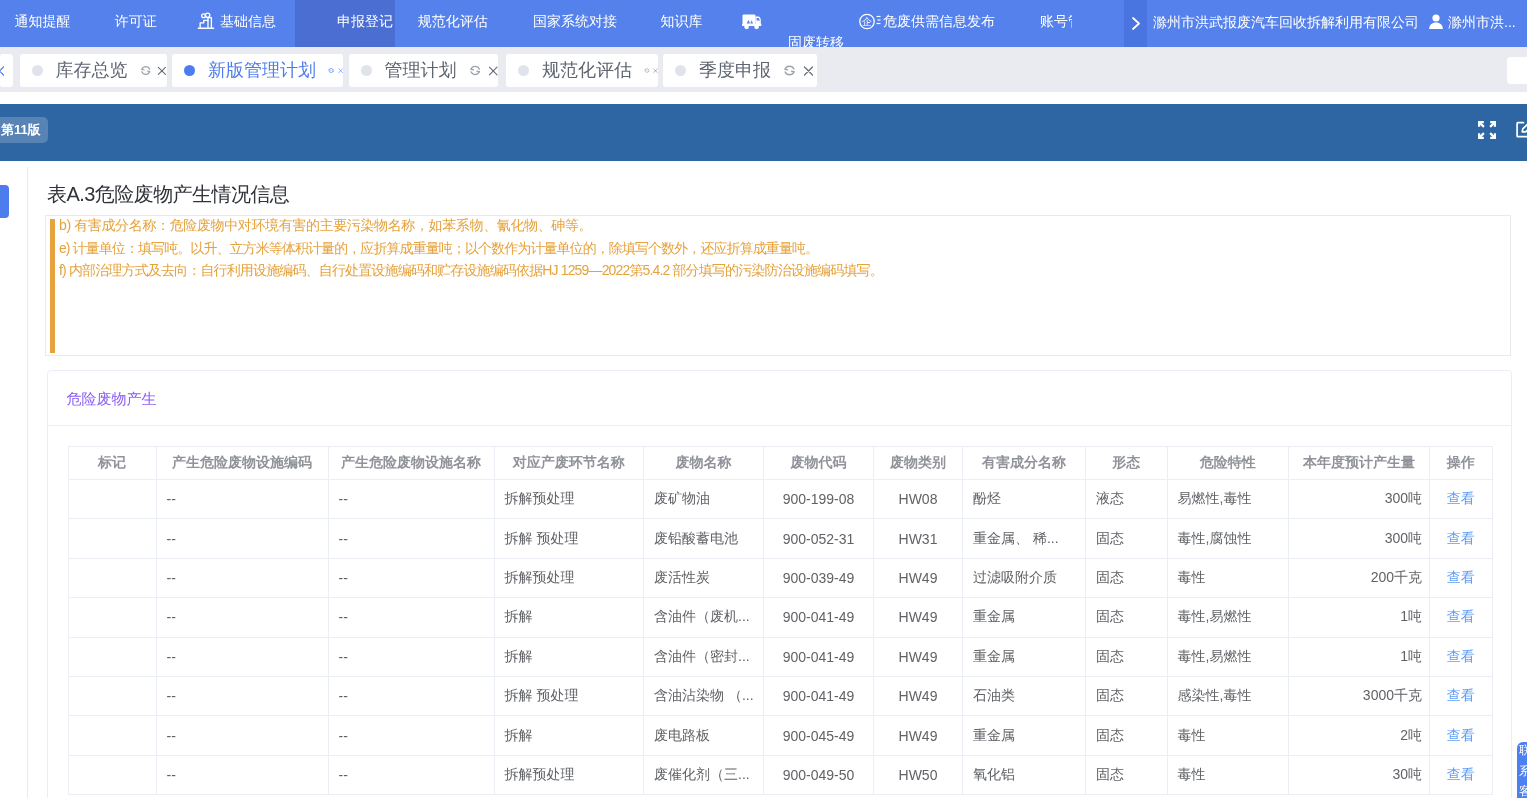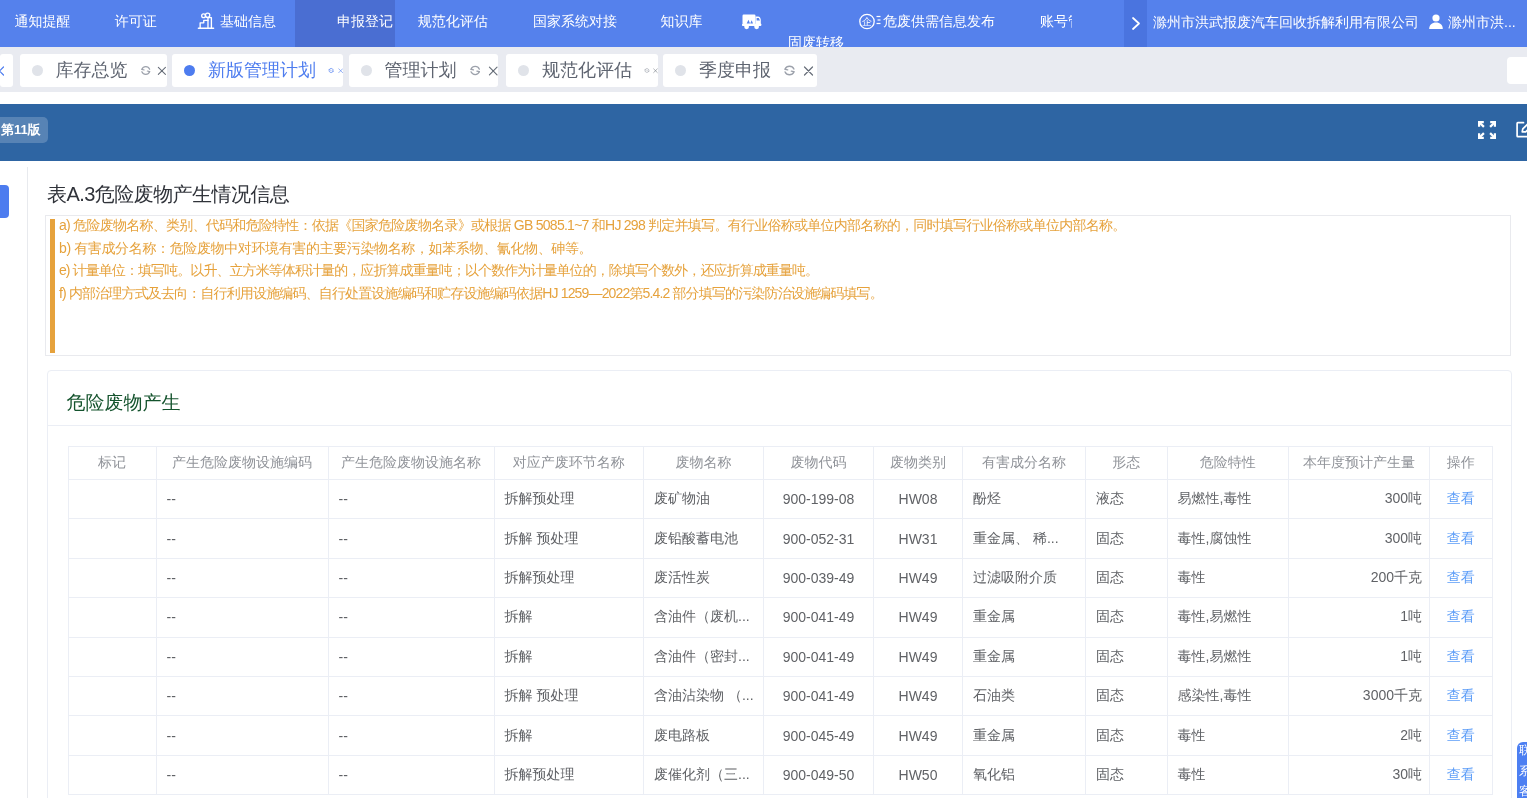--- a/index.html
+++ b/index.html
@@ -22,26 +22,26 @@
   
   #content{position:absolute;left:0;top:167px;width:1527px;height:506px;background:#fff;padding-left:24px;}
   #vline{position:absolute;left:26.5px;top:0;width:1px;height:643px;background:#E8EAEE;}
   #handle{position:absolute;left:0;top:18px;width:9px;height:32.5px;background:#4D7CEF;border-radius:0 4px 4px 0;}
   #title{position:absolute;left:47px;top:14px;font-size:20px;letter-spacing:-0.55px;color:#30333A;white-space:nowrap;}
   #notes{position:absolute;left:45px;top:48px;width:1465.5px;height:141px;border:1px solid #E9EAEE;box-sizing:border-box;}
   #notes .obar{position:absolute;left:4px;top:3px;width:4.5px;height:134px;background:#E6A23C;}
   #notes .ntext{position:absolute;left:13px;top:-2px;font-size:14px;line-height:22.5px;color:#E6A23C;white-space:nowrap;}
   
   #card{position:absolute;left:47px;top:202.5px;width:1465px;height:441px;border:1px solid #EBEEF5;border-radius:4px;box-sizing:border-box;}
-  #cardtitle{position:absolute;left:18.5px;top:19px;font-size:19px;color:#14532d;font-family:Liberation Serif, serif;}
+  #cardtitle{position:absolute;left:18.5px;top:19px;font-size:15px;color:#8b5cf6;font-family:Liberation Serif, serif;}
   #carddiv{position:absolute;left:0;top:54.5px;width:100%;height:1px;background:#EBEEF5;}
   #twrap{position:absolute;left:19.5px;top:75.5px;}
   table{border-collapse:collapse;table-layout:fixed;width:1424px;}
   th,td{border:1px solid #EBEEF5;font-weight:normal;padding:0 10px;overflow:hidden;white-space:nowrap;box-sizing:border-box;}
-  th{height:33px;font-size:14px;font-weight:normal;color:#909399;text-align:center;}
+  th{height:33px;font-size:14px;font-weight:bold;color:#909399;text-align:center;}
   td{height:39.4px;font-size:14px;color:#606266;text-align:left;}
   td.c{text-align:center;}
   td.r{text-align:right;padding-right:7px;}
   td .vw{color:#5C9DF8;}
   
   #cskf{position:absolute;left:1516.5px;top:575px;width:30px;height:110px;background:#4C7FF2;border-radius:6px 0 0 6px;color:#fff;font-size:12px;text-align:left;padding-left:2.5px;padding-top:1px;box-sizing:border-box;line-height:20.5px;}
 </style>
 </head>
 <body>
 <div id="root">
@@ -196,21 +196,20 @@
     </svg>
   </div>
 
   <div id="content">
     <div id="vline"></div>
     <div id="handle"></div>
     <div id="title">表A.3危险废物产生情况信息</div>
     <div id="notes">
       <div class="obar"></div>
       <div class="ntext">
-        <div id="nl1" style="letter-spacing:-0.74px">a) 危险废物名称、类别、代码和危险特性：依据《国家危险废物名录》或根据 GB 5085.1~7 和HJ 298 判定并填写。有行业俗称或单位内部名称的，同时填写行业俗称或单位内部名称。</div>
         <div id="nl2" style="letter-spacing:-0.37px">b) 有害成分名称：危险废物中对环境有害的主要污染物名称，如苯系物、氰化物、砷等。</div>
         <div id="nl5" style="letter-spacing:-0.92px">e) 计量单位：填写吨。以升、立方米等体积计量的，应折算成重量吨；以个数作为计量单位的，除填写个数外，还应折算成重量吨。</div>
         <div id="nl6" style="letter-spacing:-0.85px">f) 内部治理方式及去向：自行利用设施编码、自行处置设施编码和贮存设施编码依据HJ 1259—2022第5.4.2 部分填写的污染防治设施编码填写。</div>
       </div>
     </div>
     <div id="card">
       <div id="cardtitle">危险废物产生</div>
       <div id="carddiv"></div>
       <div id="twrap">
         <table>

